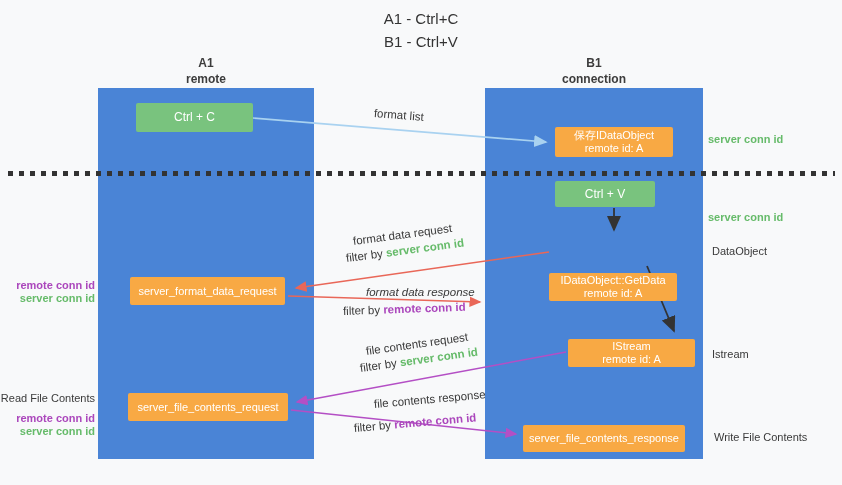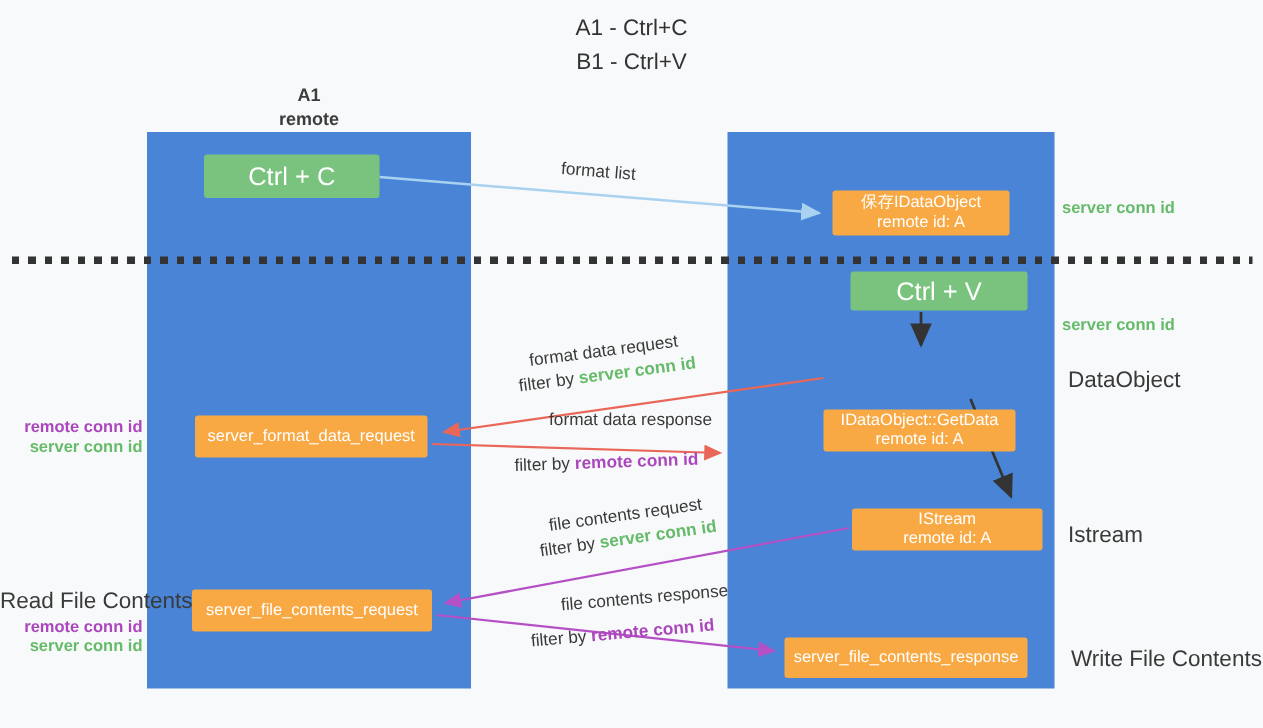--- a/index.html
+++ b/index.html
@@ -34,49 +34,53 @@
   .divider{
     position:absolute;left:8px;top:171px;width:827px;height:5px;
     background:repeating-linear-gradient(to right,#333 0 5px,transparent 5px 11px);
   }
   .node{
     position:absolute;
     display:flex;flex-direction:column;justify-content:center;align-items:center;
     color:#fff;font-size:11px;line-height:13px;text-align:center;
     border-radius:2px;
   }
-  .node.green{background:#79c37e;font-size:17px;}
+  .node.green{background:#79c37e;font-size:12px;}
   .node.orange{background:#f8a944;}
   .flabel{
     position:absolute;font-size:11.5px;color:#3a3a3a;white-space:nowrap;
     transform-origin:left center;
   }
   .flabel .g{color:#66bb6a;font-weight:bold;}
   .flabel .p{color:#ab47bc;font-weight:bold;}
   .side-label{
-    position:absolute;font-size:15px;color:#3a3a3a;white-space:nowrap;
+    position:absolute;font-size:11px;color:#3a3a3a;white-space:nowrap;
   }
   .side-label.g{color:#66bb6a;font-weight:bold;font-size:11px;}
   .side-label.p{color:#ab47bc;font-weight:bold;font-size:11px;}
   .left-col{text-align:right;}
   svg.arrows{position:absolute;left:0;top:0;pointer-events:none;}
 </style>
 </head>
 <body>
 
 <div class="stage">
 
   <div class="title">
     <div>A1 - Ctrl+C</div>
     <div>B1 - Ctrl+V</div>
   </div>
 
   <div class="lane-header left">
     <div>A1</div>
     <div>remote</div>
+  </div>
+  <div class="lane-header right">
+    <div>B1</div>
+    <div>connection</div>
   </div>
 
   <div class="lane left"></div>
   <div class="lane right"></div>
 
   <div class="divider"></div>
 
   <svg class="arrows" width="842" height="485" viewBox="0 0 842 485">
     <defs>
       <marker id="m-lb" markerWidth="9" markerHeight="8" refX="7" refY="3.5" orient="auto">
@@ -103,21 +107,21 @@
 
   <div class="node green" style="left:136px;top:103px;width:117px;height:29px;">
     <div>Ctrl + C</div>
   </div>
 
   <div class="node orange" style="left:555px;top:127px;width:118px;height:30px;">
     <div>保存IDataObject</div>
     <div>remote id: A</div>
   </div>
 
-  <div class="node green" style="left:555px;top:181px;width:118px;height:26px;margin-left:12px;">
+  <div class="node green" style="left:555px;top:181px;width:100px;height:26px;">
     <div>Ctrl + V</div>
   </div>
 
   <div class="node orange" style="left:549px;top:237px;width:128px;height:28px;margin-top:36px;">
     <div>IDataObject::GetData</div>
     <div>remote id: A</div>
   </div>
 
   <div class="node orange" style="left:130px;top:277px;width:155px;height:28px;">
     <div>server_format_data_request</div>
@@ -137,21 +141,21 @@
     <div>server_file_contents_response</div>
   </div>
 
   <div class="flabel" style="left:374px;top:107px;transform:rotate(4.5deg);">format list</div>
 
   <div class="flabel" style="left:353px;top:235px;transform:rotate(-7.5deg);">format data request</div>
   <div class="flabel" style="left:346px;top:252px;transform:rotate(-7.5deg);">
     <span>filter by </span><span class="g">server conn id</span>
   </div>
 
-  <div class="flabel" style="left:366px;top:274px;">format data response</div>
+  <div class="flabel" style="left:366px;top:286px;font-style:italic;">format data response</div>
   <div class="flabel" style="left:343px;top:305px;transform:rotate(-2deg);">
     <span>filter by </span><span class="p">remote conn id</span>
   </div>
 
   <div class="flabel" style="left:366px;top:345px;transform:rotate(-8deg);">file contents request</div>
   <div class="flabel" style="left:360px;top:362px;transform:rotate(-8deg);">
     <span>filter by </span><span class="g">server conn id</span>
   </div>
 
   <div class="flabel" style="left:374px;top:398px;transform:rotate(-5deg);">file contents response</div>

